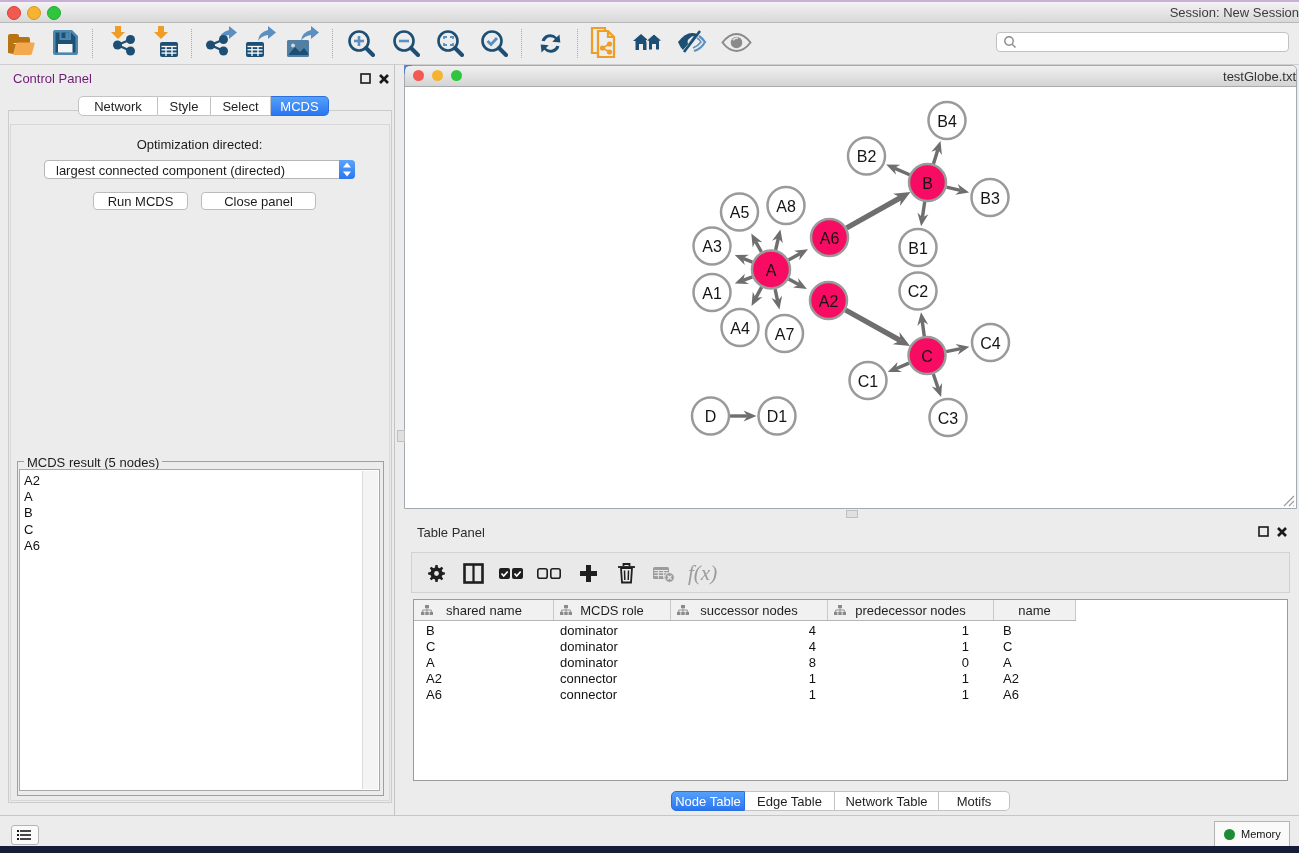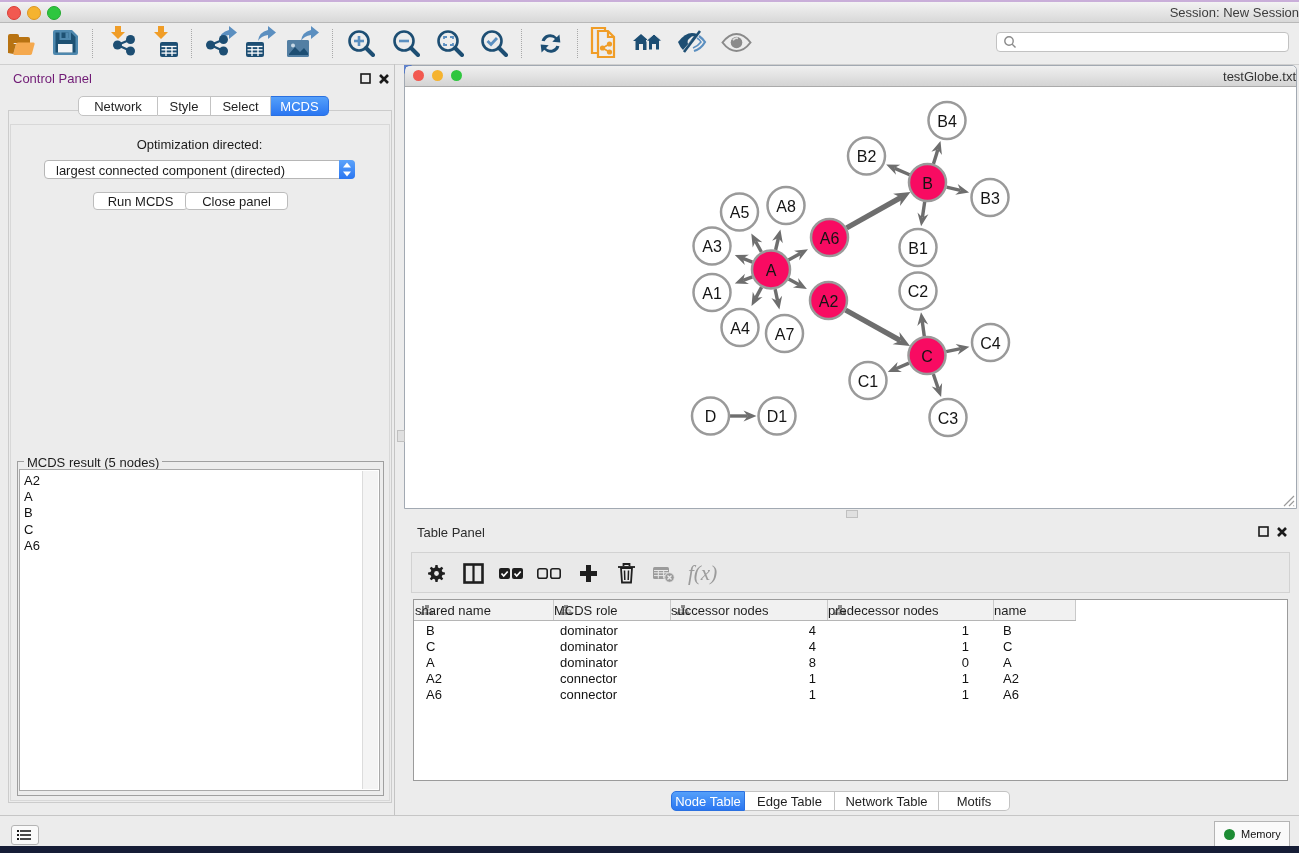--- a/index.html
+++ b/index.html
@@ -37,21 +37,21 @@
 #netwin{left:404px;top:65px;width:891px;height:442px;border:1px solid #a2a9b2;border-radius:5px 5px 0 0;background:#fff;}
 #nw-titlebar{left:0;top:0;width:100%;height:20px;background:linear-gradient(#f0f0f0,#d4d4d4);border-bottom:1px solid #aaa;border-radius:5px 5px 0 0;}
 .tl2{border-radius:50%;width:11px;height:11px;top:4px;}
 #nw-title{left:0;top:3px;width:100%;text-align:right;font-size:13px;color:#333;}
 
 #tp-title{left:417px;top:525px;font-size:13px;color:#2c2c2c;}
 #tp-toolbar{left:411px;top:552px;width:879px;height:41px;background:#e9e9e9;border:1px solid #d2d2d2;box-sizing:border-box;}
 #table{left:413px;top:599px;width:875px;height:182px;background:#fff;border:1px solid #9b9b9b;box-sizing:border-box;}
 #thead{position:absolute;left:0;top:0;width:662px;height:20px;background:#f1f1f1;border-bottom:1px solid #b5b5b5;font-size:13px;color:#1f1f1f;}
 .th{position:absolute;top:0;height:20px;border-right:1px solid #c9c9c9;}
-.th .lbl{position:absolute;width:100%;text-align:left;top:2.5px;}
+.th .lbl{position:absolute;width:100%;text-align:center;top:2.5px;}
 .trow{position:absolute;font-size:13px;color:#111;height:16px;}
 #tp-tabs{left:671px;top:791px;height:20px;display:flex;font-size:13px;color:#1f1f1f;}
 
 #statusbar{left:0;top:815px;width:1299px;height:31px;background:#ececec;border-top:1px solid #c6c6c6;}
 #listbtn{left:11px;top:825px;width:26px;height:18px;background:#fafafa;border:1px solid #b4b4b4;border-radius:3px;}
 #membtn{left:1214px;top:821px;width:74px;height:24px;background:#fafafa;border:1px solid #b4b4b4;display:flex;align-items:center;font-size:11px;color:#111;}
 #darkstrip{left:0;top:846px;width:1299px;height:7px;background:#161d36;}
 </style>
 </head>
 <body>
@@ -201,21 +201,21 @@
   </div>
   <div class="abs" id="opt-label">Optimization directed:</div>
   <div class="abs" id="combo">
     <span style="position:absolute;left:11px;top:2px;font-size:13px;color:#1c1c1c;">largest connected component (directed)</span>
     <div class="abs" id="combo-step"><svg width="16" height="19">
           <path d="M8 2.5 L12 7.5 L4 7.5 Z" fill="#fff"></path>
           <path d="M8 16.5 L12 11.5 L4 11.5 Z" fill="#fff"></path>
         </svg></div>
   </div>
   <div class="abs btn" style="left:93px;top:192px;width:95px;height:18px;">Run MCDS</div>
-  <div class="abs btn" style="left:185px;top:192px;width:103px;height:18px;">Close panel</div>
+  <div class="abs btn" style="left:201px;top:192px;width:115px;height:18px;">Close panel</div>
   <div class="abs" id="fs"></div>
   <div class="abs" id="fs-legend">MCDS result (5 nodes)</div>
   <div class="abs" style="left:17px;top:461px;width:365px;height:333px;">
     <div id="fs-list">
       <div id="fs-items">A2<br>A<br>B<br>C<br>A6</div>
       <div id="fs-scroll"></div>
     </div>
   </div>
 
   <div class="abs" id="netwin">

